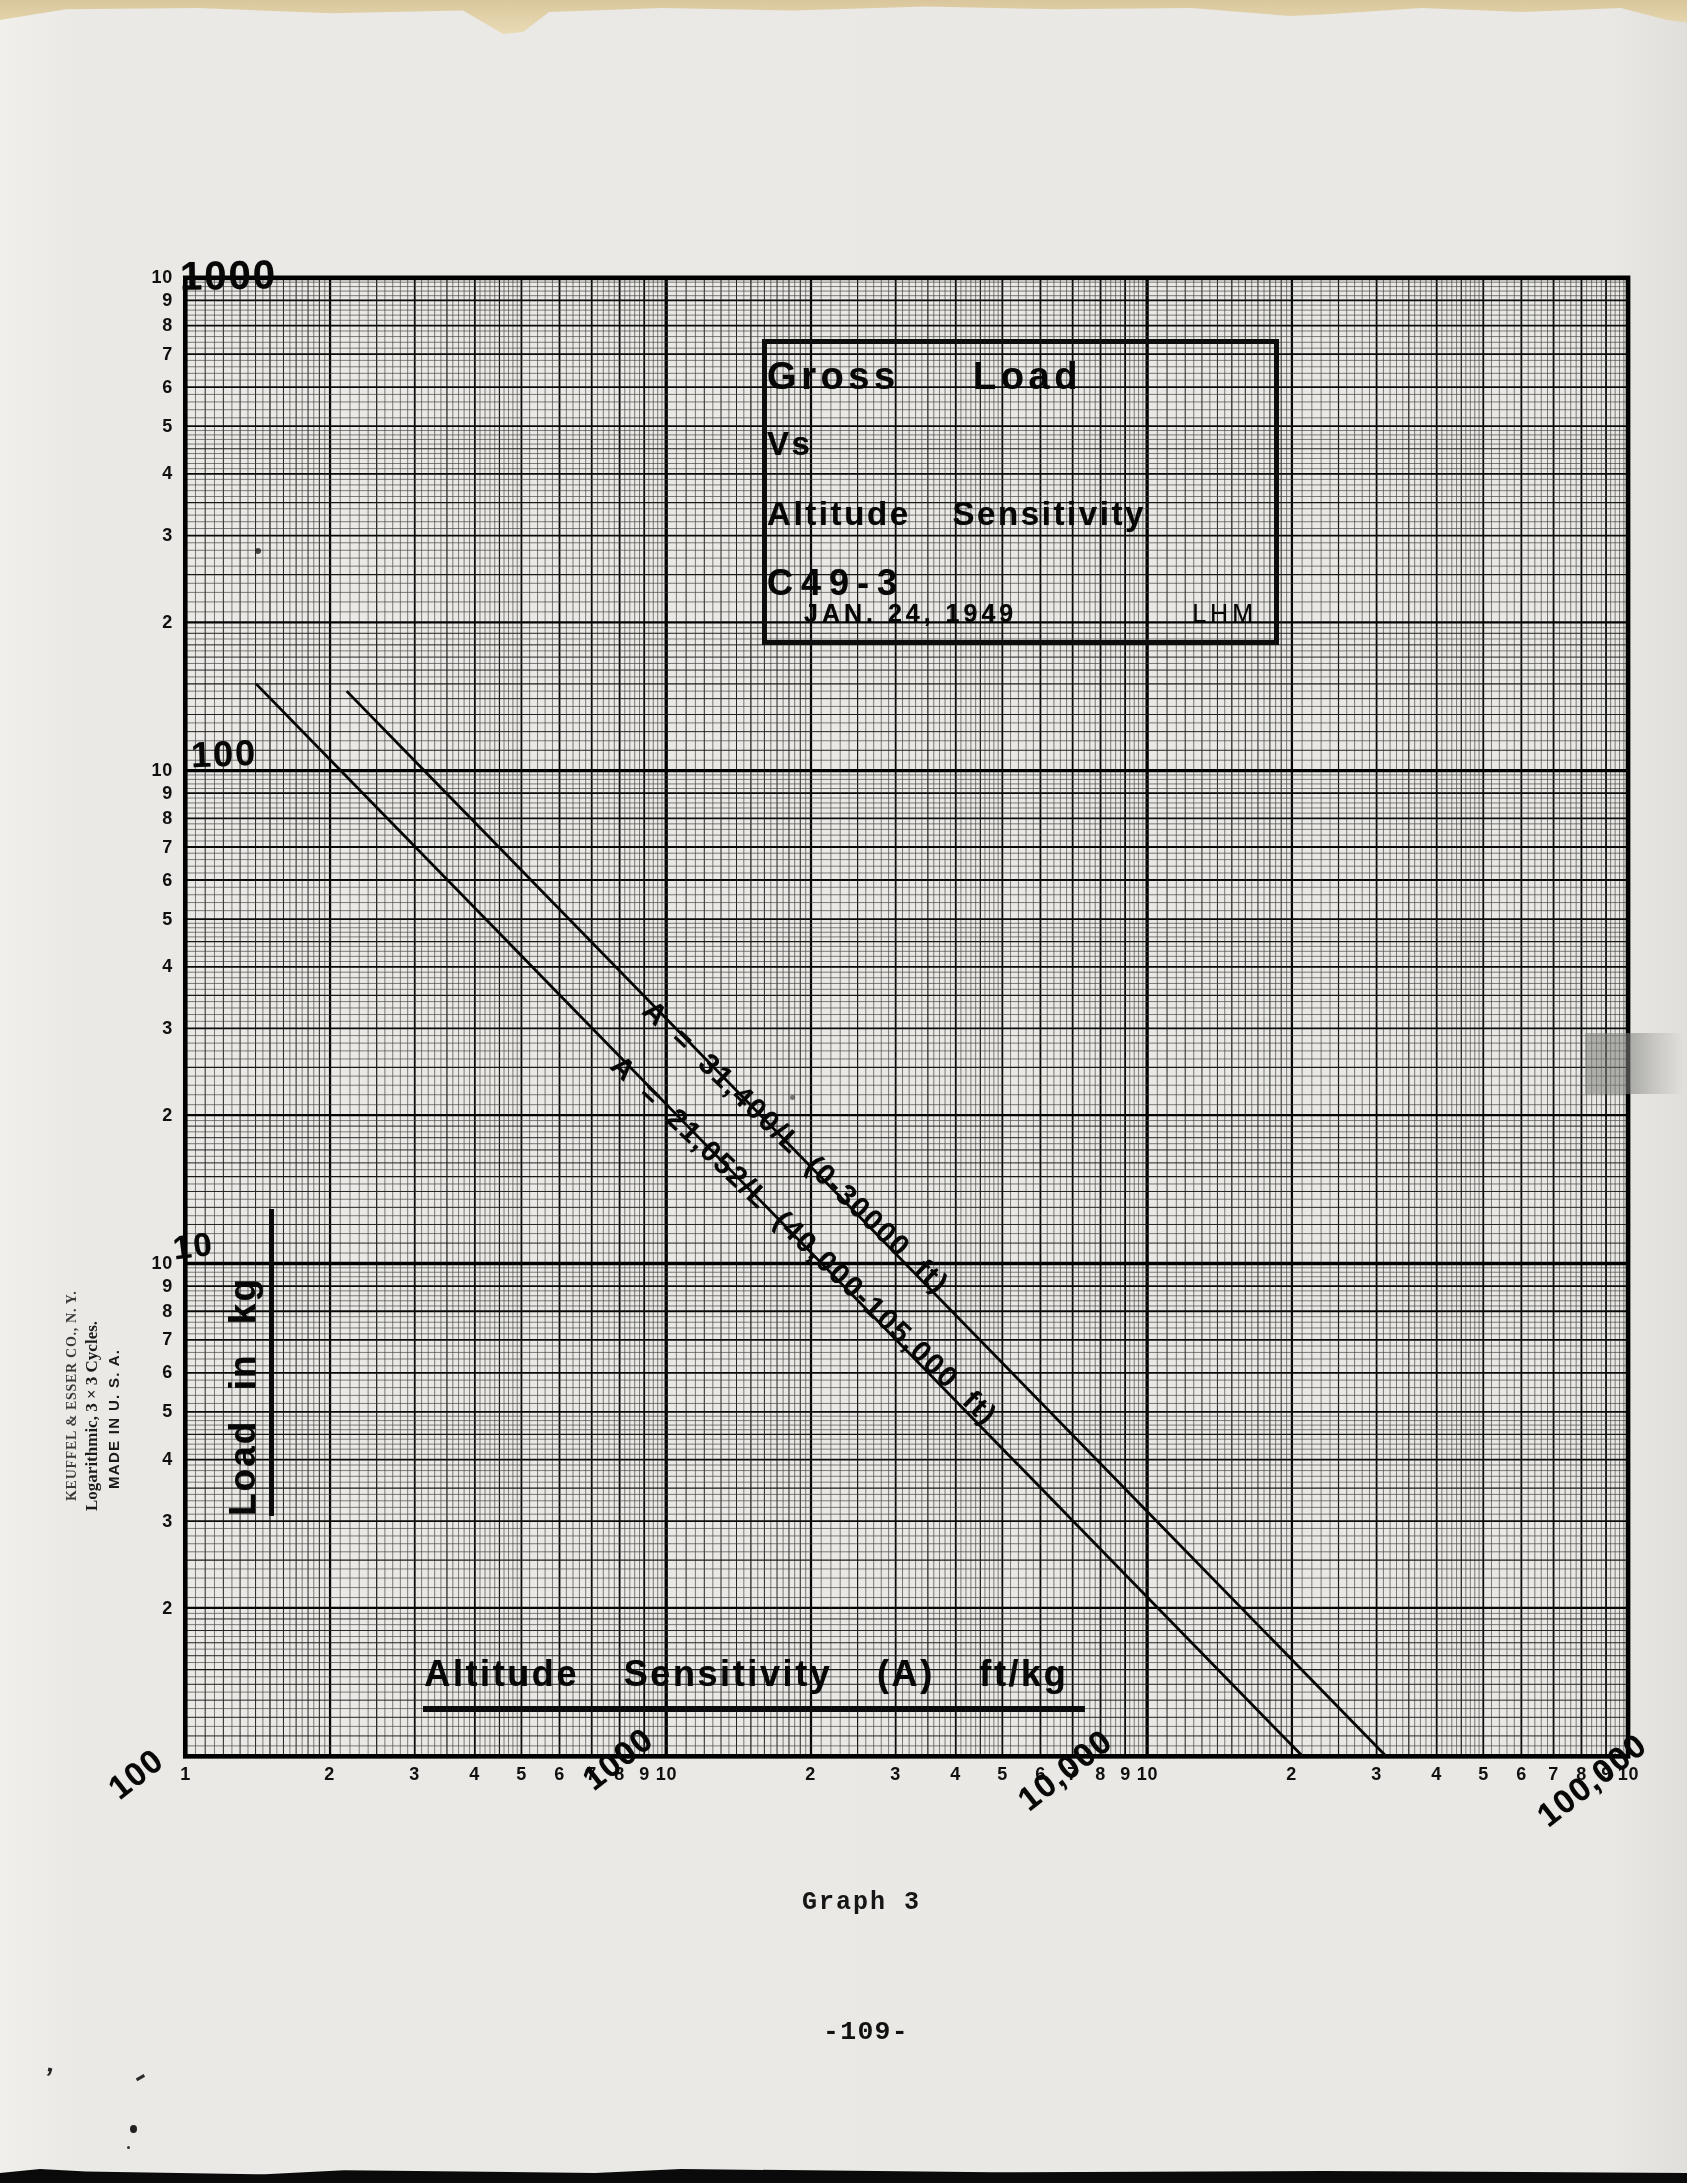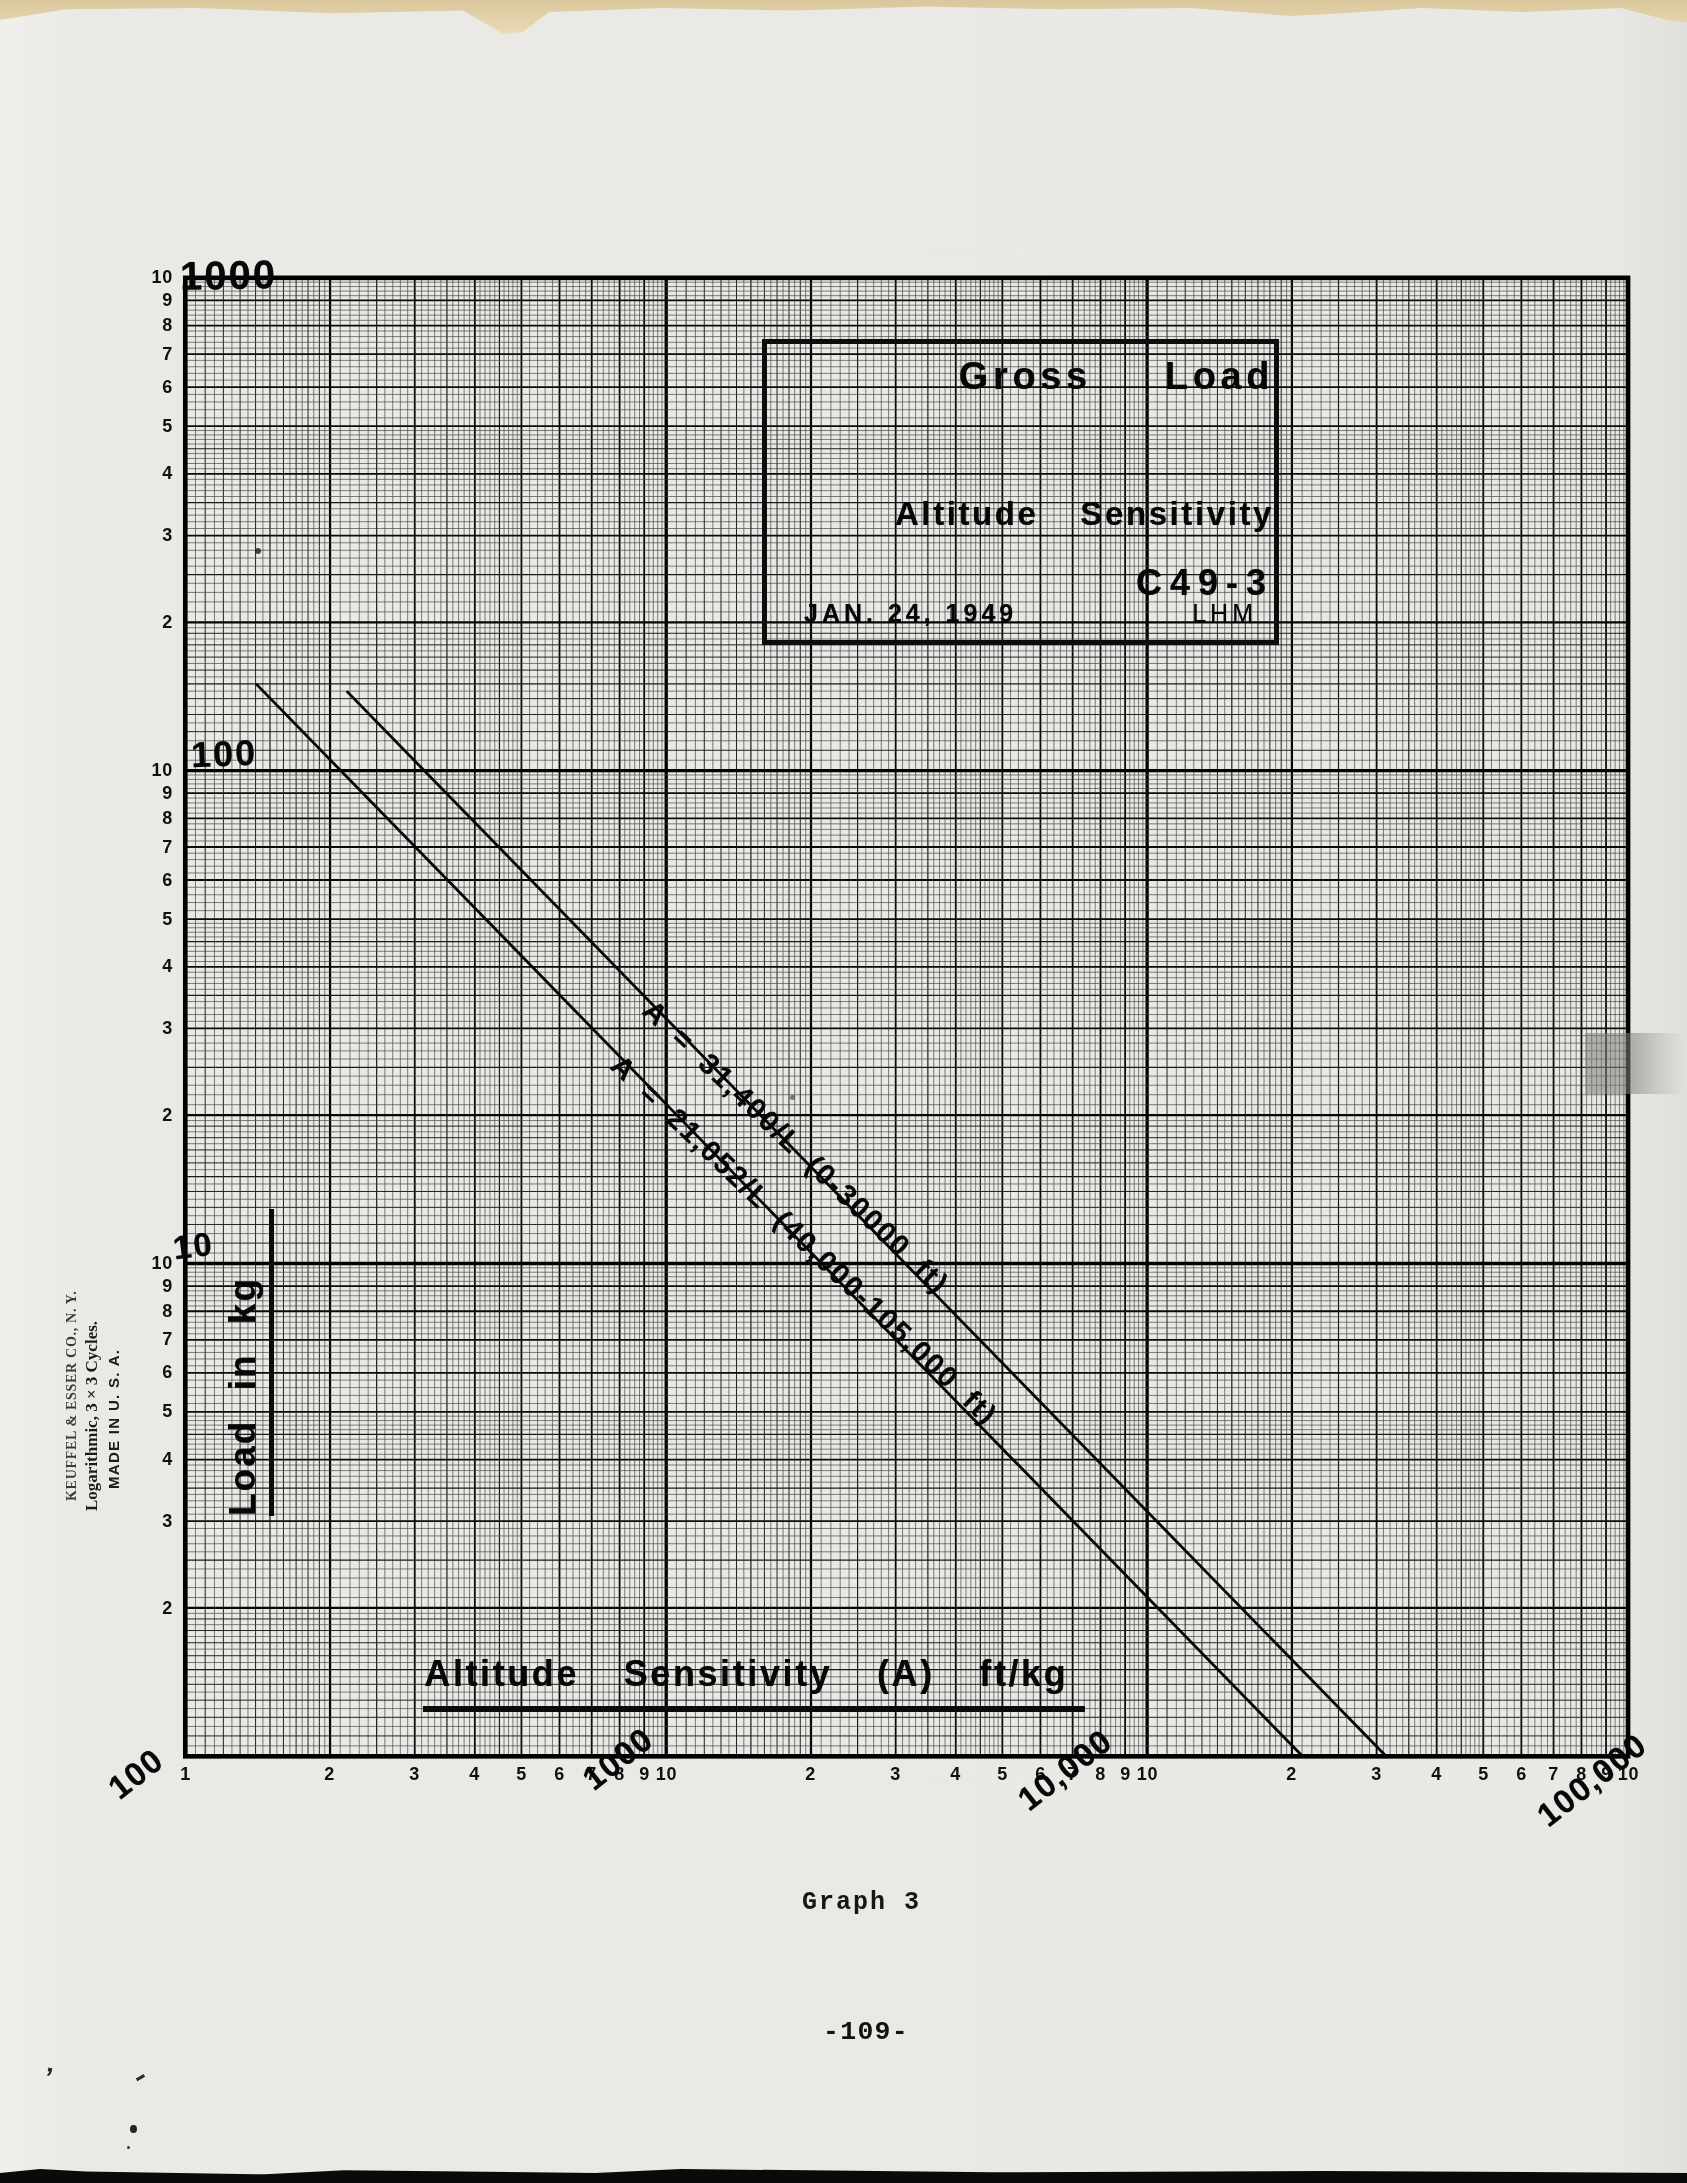--- a/index.html
+++ b/index.html
@@ -45,21 +45,21 @@
   .xtick{width:29px;text-align:center;}
   .hand{font-weight:bold;color:#070707;text-shadow:0 0 0.7px rgba(0,0,0,.45);white-space:nowrap;}
   .ydec{position:absolute;letter-spacing:2px;}
   .xdec{position:absolute;letter-spacing:1.3px;font-size:33px;}
 
   
   .title-box{
     position:absolute;left:762px;top:339px;width:517px;height:306px;
     border:5.3px solid #0d0d0d;box-sizing:border-box;
   }
-  .tb-line{position:absolute;width:100%;text-align:right;font-weight:bold;color:#070707;text-shadow:0 0 0.7px rgba(0,0,0,.5);white-space:nowrap;}
+  .tb-line{position:absolute;width:100%;text-align:left;font-weight:bold;color:#070707;text-shadow:0 0 0.7px rgba(0,0,0,.5);white-space:nowrap;}
   .tb-1{top:10.6px;font-size:38px;letter-spacing:4.6px;word-spacing:58px;}
   .tb-2{top:81px;font-size:33px;letter-spacing:2.6px;}
   .tb-3{top:151px;font-size:33px;letter-spacing:2.6px;word-spacing:30px;}
   .tb-4{top:196px;font-size:36px;letter-spacing:8px;margin-top:22px;}
   .tb-date{position:absolute;top:255px;left:37px;font-size:25px;font-weight:bold;letter-spacing:4px;color:#070707;text-shadow:0 0 0.7px rgba(0,0,0,.5);}
   .tb-initials{position:absolute;top:255px;right:17px;font-size:25px;font-weight:normal;letter-spacing:4px;color:#070707;text-shadow:0 0 0.7px rgba(0,0,0,.5);}
 
   
   .xaxis-title{
     position:absolute;left:423px;top:1653px;
@@ -621,20 +621,21 @@
       <div class="hand ydec" style="left: 191px; top: 733px; font-size: 36px; transform: rotate(-2deg); position: absolute;">100</div>
       <div class="hand ydec" style="left: 173px; top: 1227px; font-size: 33px; transform: rotate(-7deg); position: absolute;">10</div>
       <div class="hand xdec" style="left: 136px; top: 1774px; transform: translate(-50%, -50%) rotate(-38deg); position: absolute;">100</div>
       <div class="hand xdec" style="left: 618px; top: 1759px; transform: translate(-50%, -50%) rotate(-38deg); position: absolute;">1000</div>
       <div class="hand xdec" style="left: 1065px; top: 1770px; transform: translate(-50%, -50%) rotate(-38deg); position: absolute;">10,000</div>
       <div class="hand xdec" style="left: 1592px; top: 1780px; transform: translate(-50%, -50%) rotate(-38deg); position: absolute;">100,000</div>
     </div>
 
   <div class="title-box">
     <div class="tb-line tb-1">Gross Load</div>
+    <div class="tb-line tb-2">Vs</div>
     <div class="tb-line tb-3">Altitude Sensitivity</div>
     <div class="tb-line tb-4">C49-3</div>
     <div class="tb-date">JAN. 24, 1949</div>
     <div class="tb-initials">LHM</div>
   </div>
 
   <div class="xaxis-title hand">Altitude Sensitivity (A) ft/kg</div>
   <div class="yaxis-title hand">Load in kg</div>
 
   <div class="line-label line-label-0">A = 31,400/L (0-30000 ft)</div>

